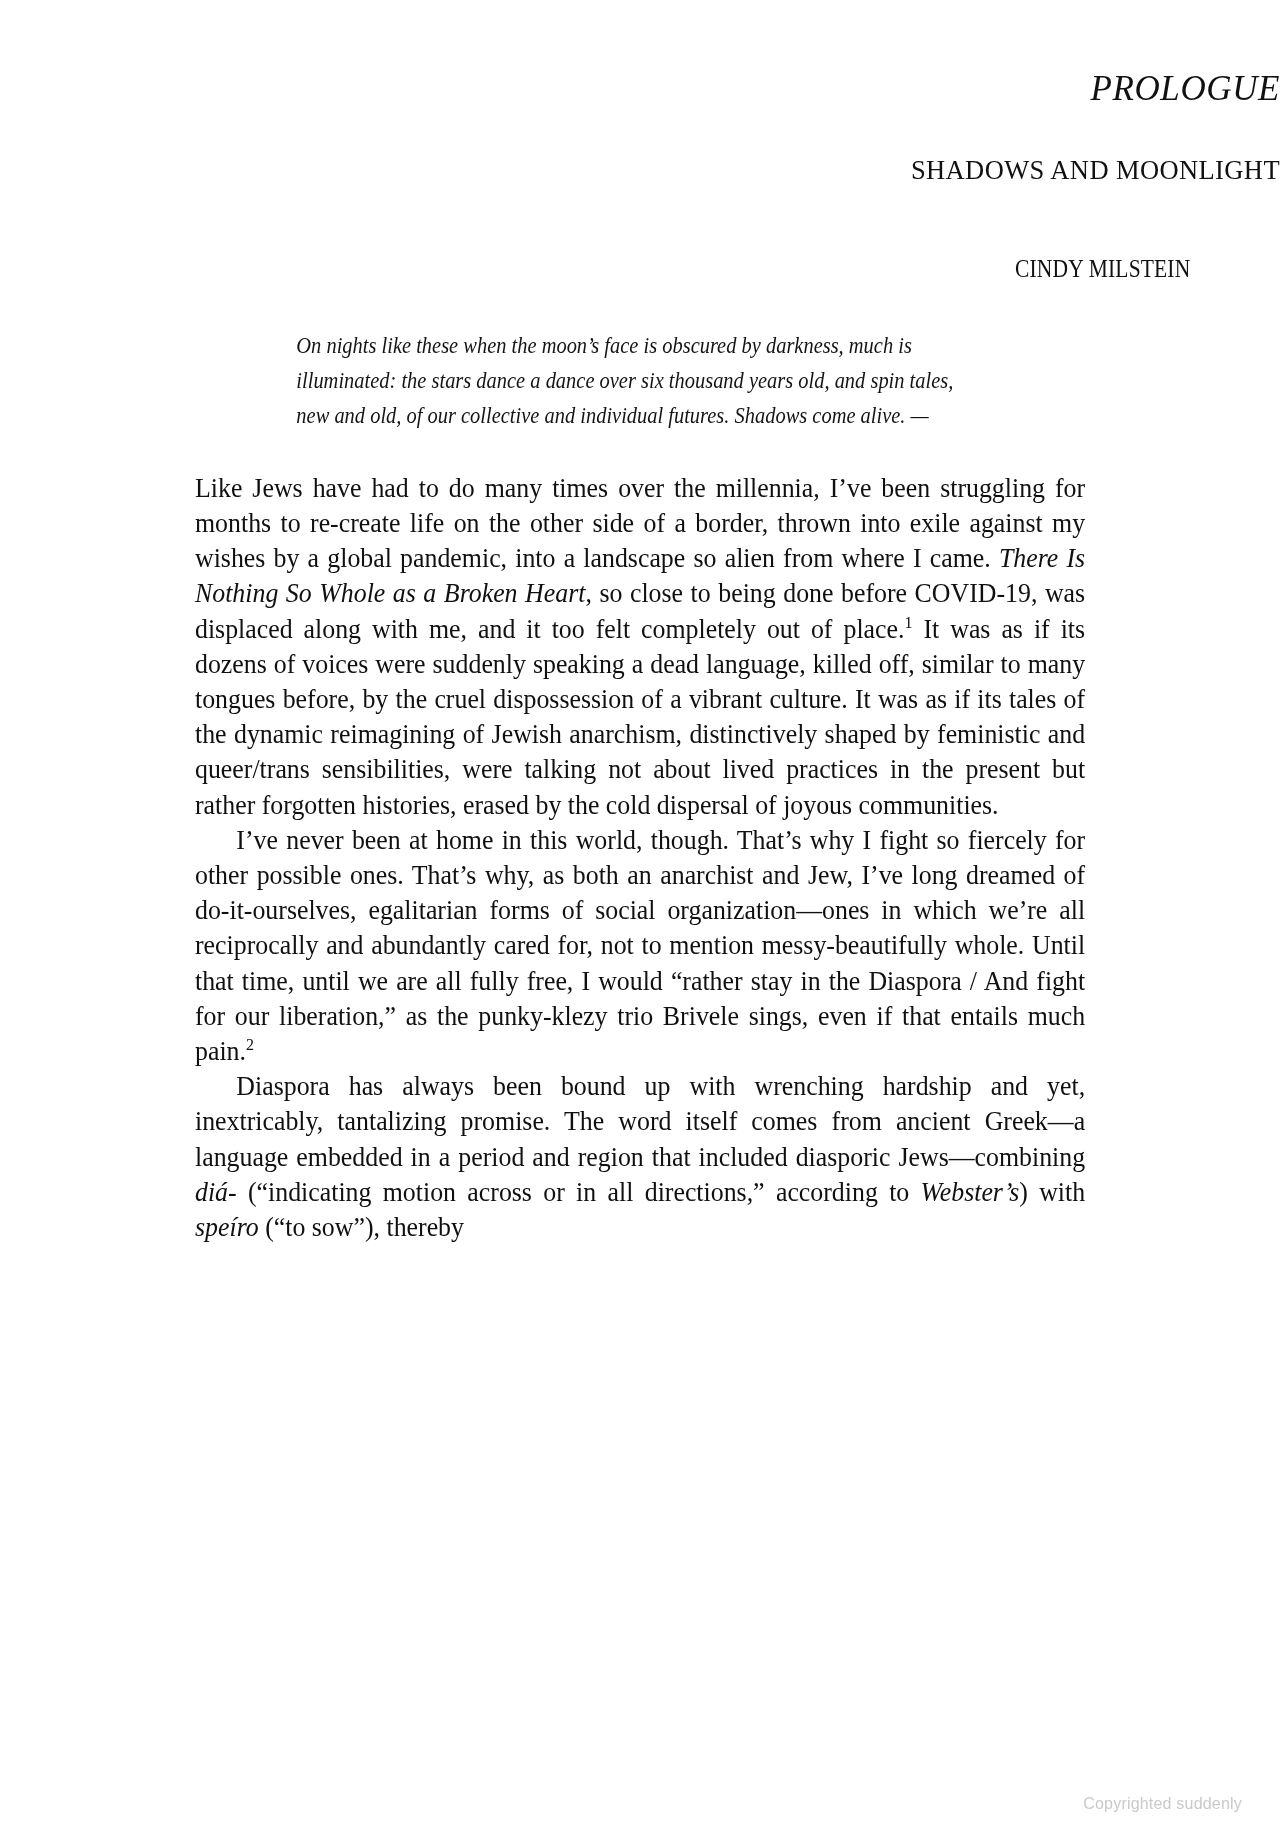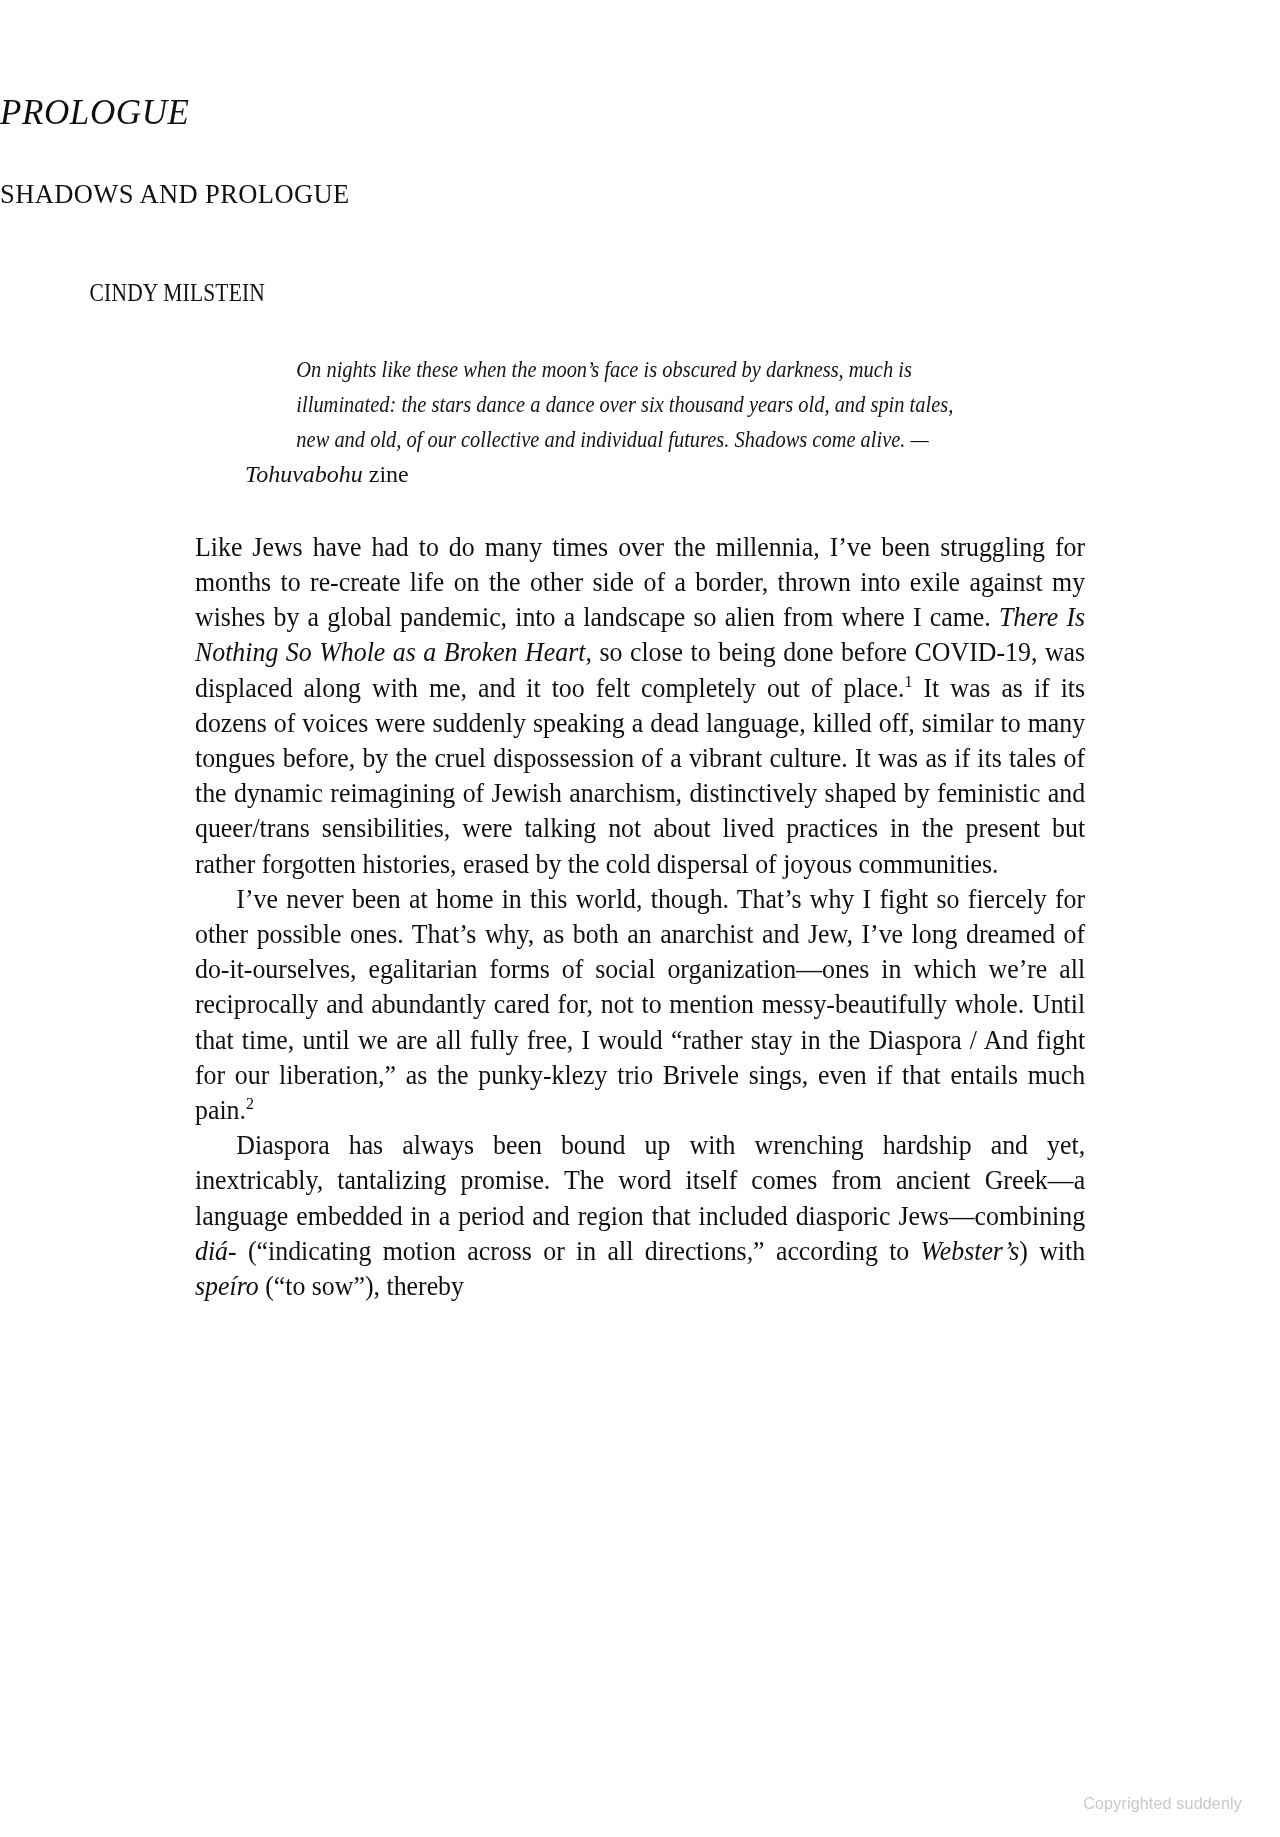--- a/index.html
+++ b/index.html
@@ -18,22 +18,22 @@
 
   .page {
     position: relative;
     width: 1280px;
     height: 1837px;
     box-sizing: border-box;
   }
 
   
   .front {
-    padding-top: 92px;
-    text-align: left;
+    padding-top: 68px;
+    text-align: right;
   }
 
   .chapter-label {
     font-family: "Liberation Serif", "DejaVu Serif", serif;
     font-style: italic;
     font-weight: normal;
     font-size: 35px;
     letter-spacing: 0.6px;
     line-height: 1.2;
     margin: 0;
@@ -131,30 +131,27 @@
   }
 </style>
 </head>
 <body>
 
 <div class="page">
 
   <div class="front">
     <h1 class="chapter-label">PROLOGUE</h1>
 
-    <h2 class="chapter-title">SHADOWS AND PROLOGUE</h2>
+    <h2 class="chapter-title">SHADOWS AND MOONLIGHT</h2>
 
     <div class="author">CINDY MILSTEIN</div>
   </div>
 
   <blockquote class="epigraph">
     <div class="epigraph-body">On nights like these when the moon’s face is obscured by darkness, much is illuminated: the stars dance a dance over six thousand years old, and spin tales, new and old, of our collective and individual futures. Shadows come alive. —</div>
-    <div class="epigraph-source">
-      <span class="src-name">Tohuvabohu</span><span class="src-kind"> zine</span>
-    </div>
   </blockquote>
 
   <div class="body-col">
     <p class="para">Like Jews have had to do many times over the millennia, I’ve been struggling for months to re-create life on the other side of a border, thrown into exile against my wishes by a global pandemic, into a landscape so alien from where I came. <i>There Is Nothing So Whole as a Broken Heart</i>, so close to being done before COVID-19, was displaced along with me, and it too felt completely out of place.<sup>1</sup> It was as if its dozens of voices were suddenly speaking a dead language, killed off, similar to many tongues before, by the cruel dispossession of a vibrant culture. It was as if its tales of the dynamic reimagining of Jewish anarchism, distinctively shaped by feministic and queer/trans sensibilities, were talking not about lived practices in the present but rather forgotten histories, erased by the cold dispersal of joyous communities.</p>
     <p class="para">I’ve never been at home in this world, though. That’s why I fight so fiercely for other possible ones. That’s why, as both an anarchist and Jew, I’ve long dreamed of do-it-ourselves, egalitarian forms of social organization—ones in which we’re all reciprocally and abundantly cared for, not to mention messy-beautifully whole. Until that time, until we are all fully free, I would “rather stay in the Diaspora / And fight for our liberation,” as the punky-klezy trio Brivele sings, even if that entails much pain.<sup>2</sup></p>
     <p class="para">Diaspora has always been bound up with wrenching hardship and yet, inextricably, tantalizing promise. The word itself comes from ancient Greek—a language embedded in a period and region that included diasporic Jews—combining <i>diá-</i> (“indicating motion across or in all directions,” according to <i>Webster’s</i>) with <i>speíro</i> (“to sow”), thereby</p>
   </div>
 
   <div class="watermark">Copyrighted suddenly</div>
 

